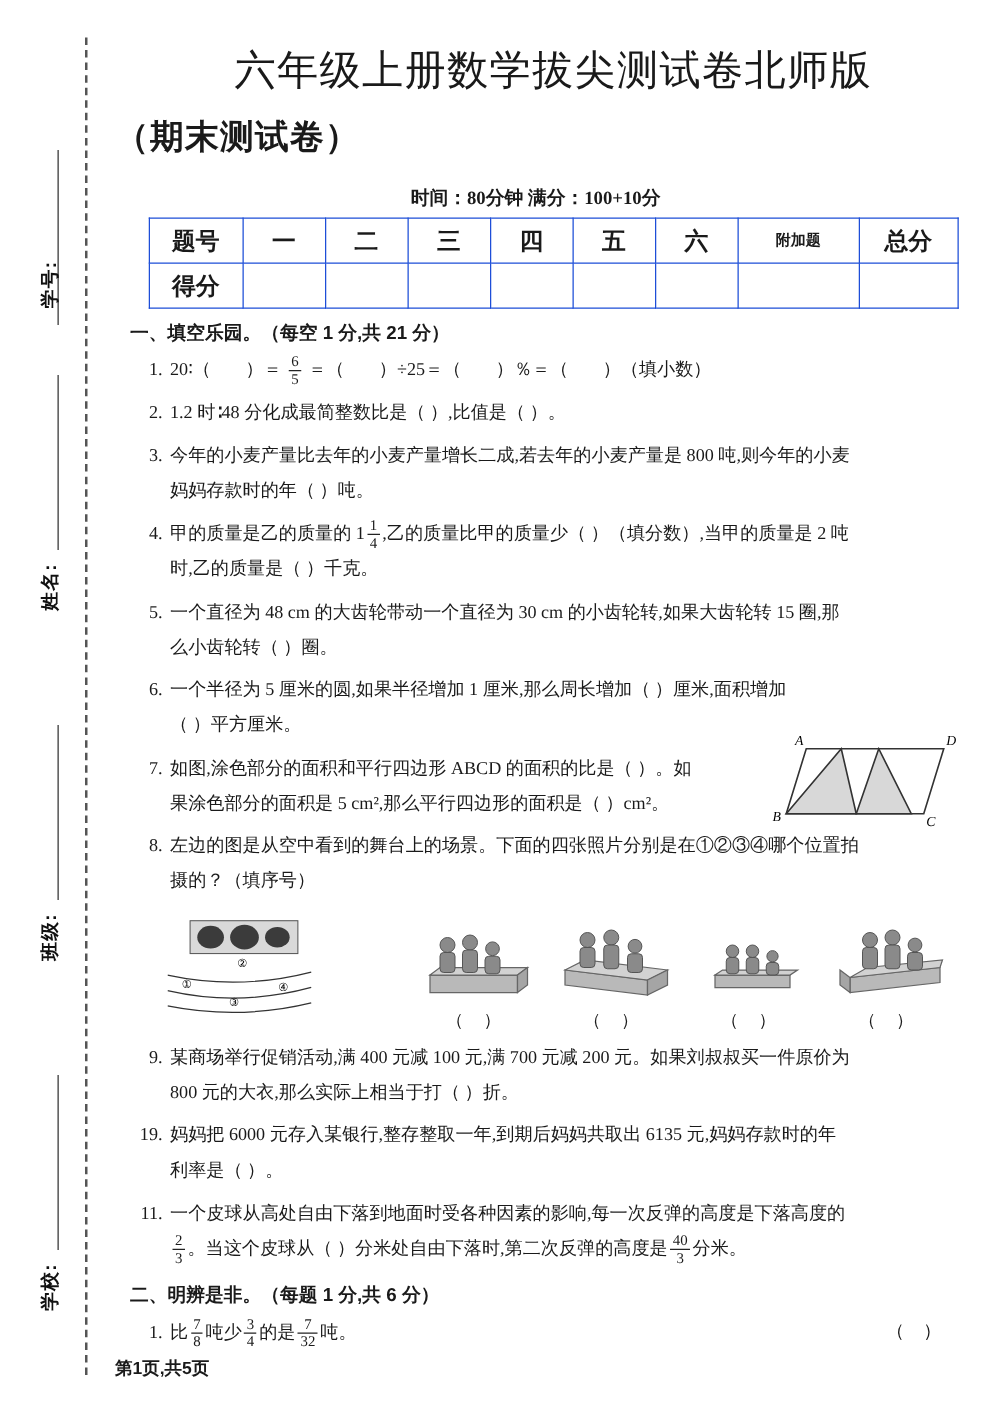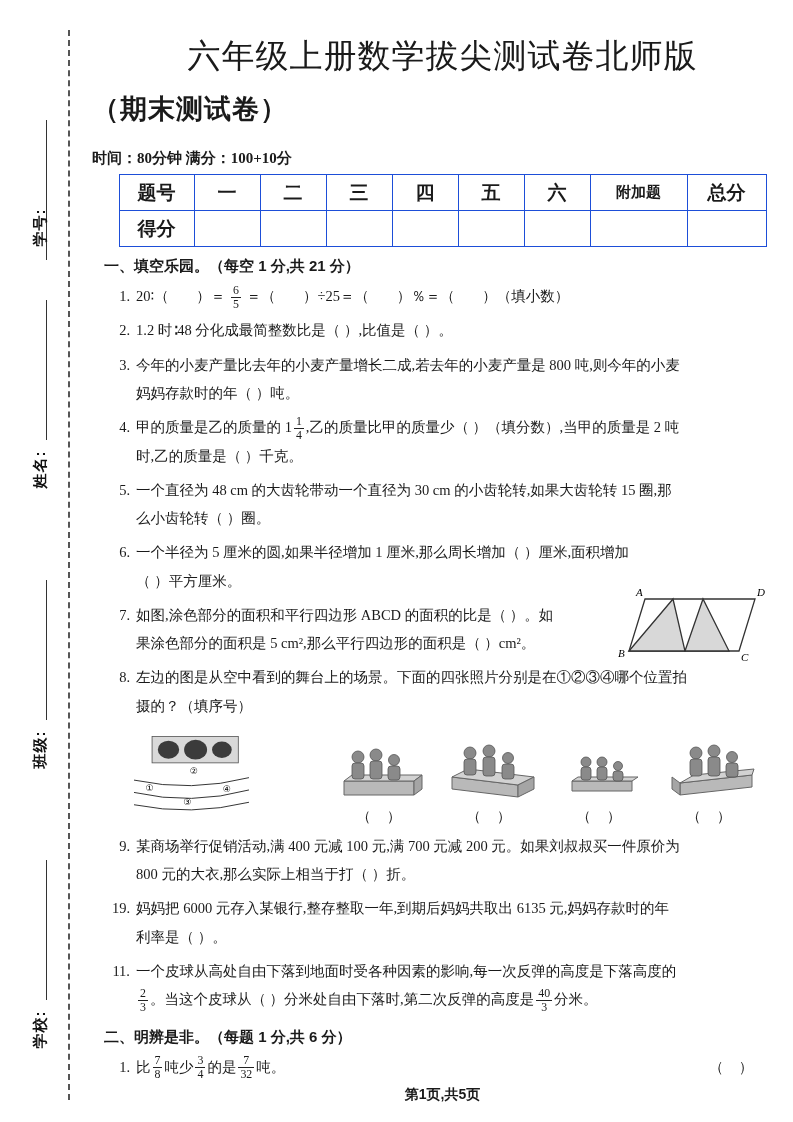--- a/index.html
+++ b/index.html
@@ -67,21 +67,21 @@
   }
   .subtitle {
     text-align: left;
     font-size: 27px;
     font-weight: bold;
     letter-spacing: 1px;
     margin: 12px 0 0 0;
   }
 
   .meta-line {
-    text-align: left;
+    text-align: center;
     font-size: 15px;
     font-weight: bold;
     padding-right: 28px;
     margin-top: 22px;
   }
 
   
   .score-table {
     border-collapse: collapse;
     margin: 6px auto 0 auto;
@@ -91,21 +91,21 @@
   .score-table td {
     border: 1px solid #1d4ed8;
     height: 33px;
     text-align: center;
     vertical-align: middle;
     font-size: 19px;
     font-weight: bold;
     font-family: "Liberation Serif", "DejaVu Serif", serif;
   }
   .score-table td.head-cell { width: 72px; }
-  .score-table td.addon-cell { width: 94px; font-size: 15px; }
+  .score-table td.addon-cell { width: 94px; font-size: 12px; }
   .score-table td.total-cell { width: 76px; }
 
   
   .content {
     padding: 0 26px 0 12px;
     margin-top: 0;
   }
   .section-head {
     font-size: 15px;
     font-weight: bold;
@@ -170,21 +170,20 @@
     top: 50%;
     transform: translateY(-50%);
     font-size: 14.5px;
     letter-spacing: 0.4em;
   }
 
   .footer {
     position: absolute;
     bottom: 18px;
     left: 0; right: 0;
-    text-align: center;
     font-size: 14px;
     font-weight: bold;
     font-family: "Liberation Sans", "DejaVu Sans", sans-serif;
   }
 </style>
 </head>
 <body>
 
 <div class="margin-strip">
   <div class="dash-line"></div>

